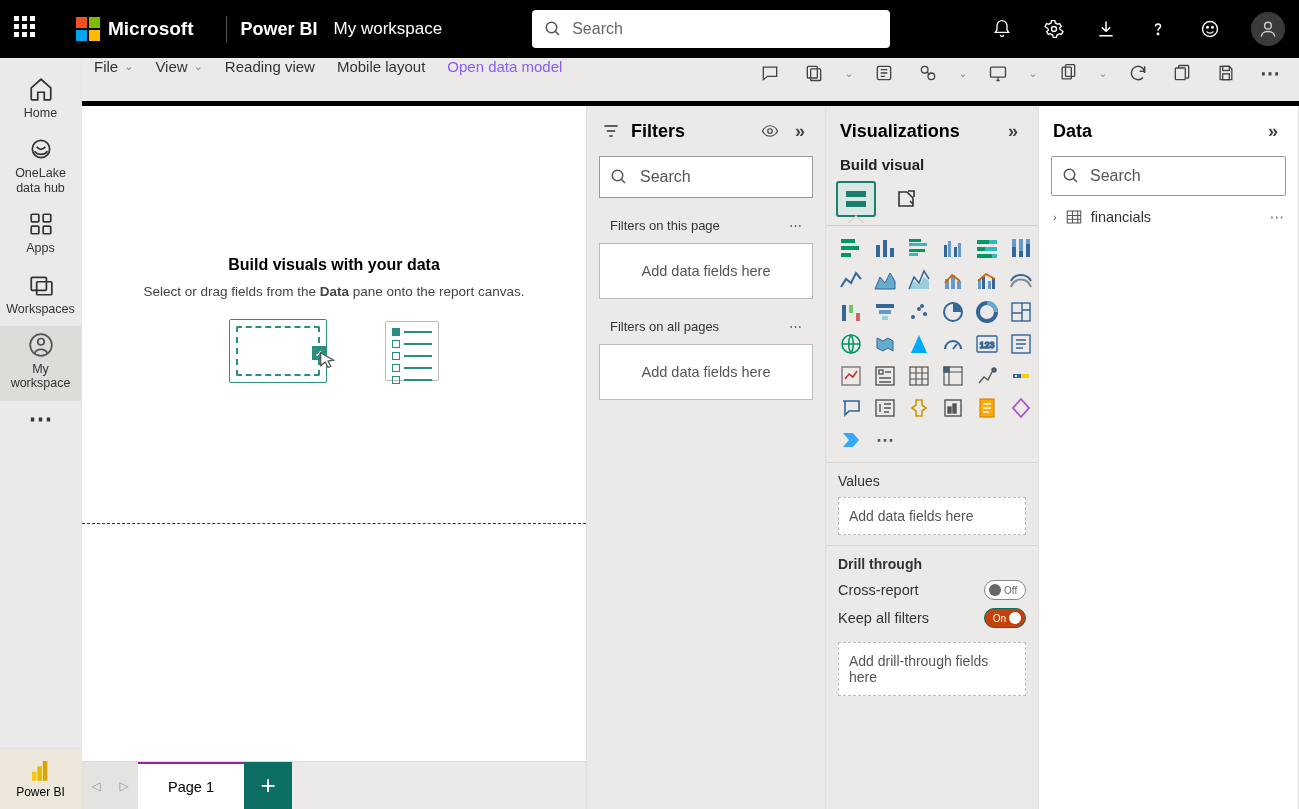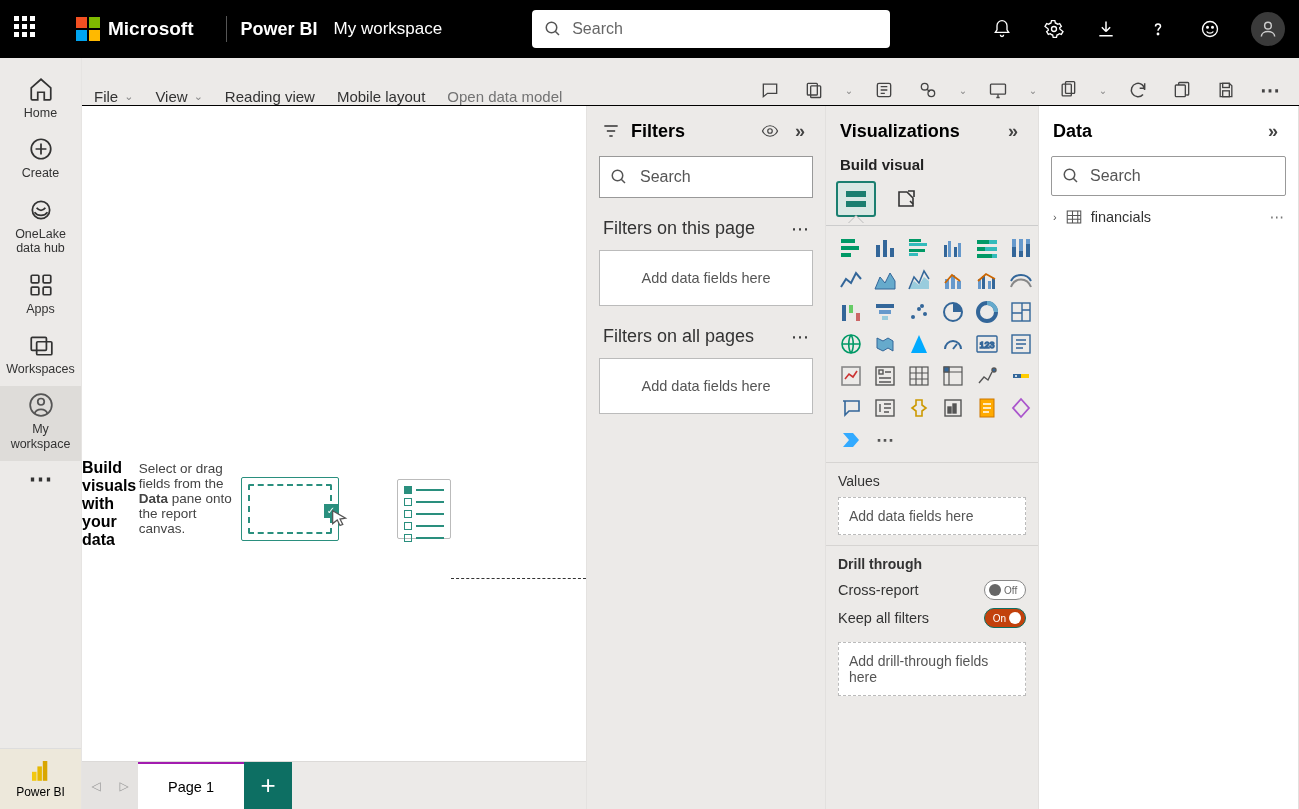--- a/index.html
+++ b/index.html
@@ -15,40 +15,40 @@
   .ms-txt{font-size:19px;font-weight:600}
   .vdiv{width:1px;height:26px;background:#555;margin:0 14px}
   .brand{font-size:18px;font-weight:600;margin-right:16px}
   .wsname{font-size:17px}
   .search-top{flex:0 0 358px;height:38px;background:#fff;border-radius:4px;margin-left:90px;display:flex;align-items:center;padding:0 12px;color:#666}
   .search-top svg{margin-right:10px}
   .top-icons{margin-left:auto;display:flex;gap:30px;align-items:center}
   .top-ic{width:22px;height:22px;display:flex;align-items:center;justify-content:center;cursor:pointer;stroke:#fff}
   .avatar{width:34px;height:34px;border-radius:50%;background:#3a3a3a;display:flex;align-items:center;justify-content:center}
   
-  .ribbon{height:48px;background:#eceae8;border-bottom:1px solid #000000;display:flex;align-items:flex-end;padding:0 12px;font-size:15px;color:#333;margin-left:82px}
+  .ribbon{height:48px;background:#eceae8;border-bottom:5px solid #000000;display:flex;align-items:flex-start;padding:0 12px;font-size:15px;color:#333;margin-left:82px}
   .rmenu{display:flex;align-items:center;margin-right:22px;cursor:pointer}
-  .rmenu.dis{color:#737373}
+  .rmenu.dis{color:#8b5cf6}
   .chev{margin-left:6px;font-size:11px;color:#888}
   .ribbon-icons{margin-left:auto;display:flex;align-items:center;gap:10px}
   .ric{width:34px;height:30px;display:flex;align-items:center;justify-content:center;cursor:pointer;color:#444}
   .ric.small-chev{width:16px;font-size:10px;color:#888}
   
   .mainrow{flex:1;display:flex;min-height:0}
   
   .leftnav{width:82px;background:#eceae8;display:flex;flex-direction:column;align-items:center;padding-top:12px;font-size:12px;text-align:center;border-right:1px solid #e6e4e2;position:absolute;top:58px;bottom:0;left:0}
   .nitem{width:100%;padding:6px 4px 10px;cursor:pointer;display:flex;flex-direction:column;align-items:center;gap:4px;color:#333;font-size:12.5px;line-height:1.15}
   .nitem svg{width:26px;height:26px}
   .nitem.sel{background:#dedcd9}
   .nitem.ellip{font-size:24px;font-weight:700;padding:4px 0}
   .powerbi-footer{margin-top:auto;width:100%;padding:10px 0;display:flex;flex-direction:column;align-items:center;gap:4px;font-size:12px;border-top:1px solid #ddd;background:#f5d76c1a}
   .pbi-ic{width:18px;height:22px}
   
   .canvas{flex:1;background:#fff;display:flex;flex-direction:column;border-right:1px solid #e4e2e0;min-width:0}
-  .canvmain{flex:1;display:flex;flex-direction:row;align-items:center;justify-content:flex-start;padding-top:150px}
+  .canvmain{flex:1;display:flex;flex-direction:column;align-items:center;justify-content:flex-start;padding-top:150px}
   .cv-title{font-weight:700;font-size:16px;margin-bottom:10px}
   .cv-sub{font-size:13.5px;color:#444;margin-bottom:20px}
   .cv-sub b{font-weight:700}
   .illus{display:flex;gap:18px;align-items:center}
   .ill-box1{width:98px;height:64px;border:1px solid #2a8f7e;border-radius:2px;background:#fff;padding:6px}
   .ill-inner{width:100%;height:100%;border:2px dashed #2a8f7e;border-radius:2px;position:relative}
   .ill-chk{position:absolute;right:-8px;top:18px;width:14px;height:14px;background:#2a8f7e;display:flex;align-items:center;justify-content:center;color:#fff;font-size:10px}
   .ill-box2{width:54px;height:60px;border:1px solid #bbb;border-radius:2px;padding:6px;display:flex;flex-direction:column;gap:4px;background:#fff}
   .ill-row{display:flex;align-items:center;gap:4px}
   .ill-sq{width:8px;height:8px;border:1px solid #2a8f7e}
@@ -61,21 +61,21 @@
   .pgtab{height:48px;padding:0 30px;background:#fff;display:flex;align-items:center;font-size:14.5px;border-top:2px solid #a21caf}
   .pgadd{width:48px;height:48px;background:#0d6f63;color:#fff;display:flex;align-items:center;justify-content:center;font-size:26px}
   
   .pane{background:#eceae8;border-right:1px solid #e2e0de;display:flex;flex-direction:column}
   .filters{width:239px}
   .phead{height:50px;display:flex;align-items:center;padding:0 14px;font-size:18px;font-weight:600}
   .phead .spacer{flex:1}
   .phead .ic{width:22px;height:22px;display:flex;align-items:center;justify-content:center;cursor:pointer;color:#444}
   .fsearch{margin:0 12px 14px;height:42px;border:1px solid #999;background:#fff;display:flex;align-items:center;padding:0 10px;color:#555}
   .fsect{padding:0 12px 14px}
-  .fshead{font-size:18px;color:#333;margin:6px 4px 10px;display:flex;justify-content:space-between}
+  .fshead{font-size:13px;color:#333;margin:6px 11px 10px;display:flex;justify-content:space-between}
   .fdrop{height:56px;border:1px solid #bbb;background:#fff;display:flex;align-items:center;justify-content:center;color:#555;font-size:14.5px}
   
   .viz{width:213px}
   .vsub{font-size:15px;font-weight:600;padding:0 14px 8px;color:#222}
   .vtabs{display:flex;padding:0 10px;gap:10px}
   .vtab{width:40px;height:36px;display:flex;align-items:center;justify-content:center;border-radius:3px}
   .vtab.active{background:#d9e8e4;box-shadow:inset 0 0 0 2px #1b7f70}
   .vpointer{width:0;height:0;border-left:8px solid transparent;border-right:8px solid transparent;border-bottom:8px solid #eceae8;margin-left:22px;position:relative;top:-1px;filter:drop-shadow(0 -1px 0 #bbb)}
   .vgrid{display:grid;grid-template-columns:repeat(6,30px);gap:4px 4px;padding:8px 10px;border-top:1px solid #ccc}
   .vcell{width:30px;height:28px;display:flex;align-items:center;justify-content:center;cursor:pointer}
@@ -174,27 +174,20 @@
 
 <div class="leftnav">
   <div class="nitem">
       <svg viewBox="0 0 24 24" fill="none" stroke="#333" stroke-width="1.6">
         <path d="M3 11l9-8 9 8v10a1 1 0 01-1 1h-5v-7h-6v7H4a1 1 0 01-1-1V11z"></path>
       </svg>
       <span>Home</span>
     </div>
   <div class="nitem">
       <svg viewBox="0 0 24 24" fill="none" stroke="#333" stroke-width="1.6">
-        <circle cx="12" cy="12" r="9"></circle>
-        <path d="M12 7v10M7 12h10"></path>
-      </svg>
-      <span>Create</span>
-    </div>
-  <div class="nitem">
-      <svg viewBox="0 0 24 24" fill="none" stroke="#333" stroke-width="1.6">
         <circle cx="12" cy="12" r="8"></circle>
         <path d="M8 10c2 3 6 3 8 0M6 14c3 4 9 4 12 0"></path>
       </svg>
       <div><span>OneLake</span><br><span>data hub</span></div>
     </div>
   <div class="nitem">
       <svg viewBox="0 0 24 24" fill="none" stroke="#333" stroke-width="1.6">
         <rect x="3" y="3" width="7" height="7" rx="1"></rect>
         <rect x="14" y="3" width="7" height="7" rx="1"></rect>
         <rect x="3" y="14" width="7" height="7" rx="1"></rect>

